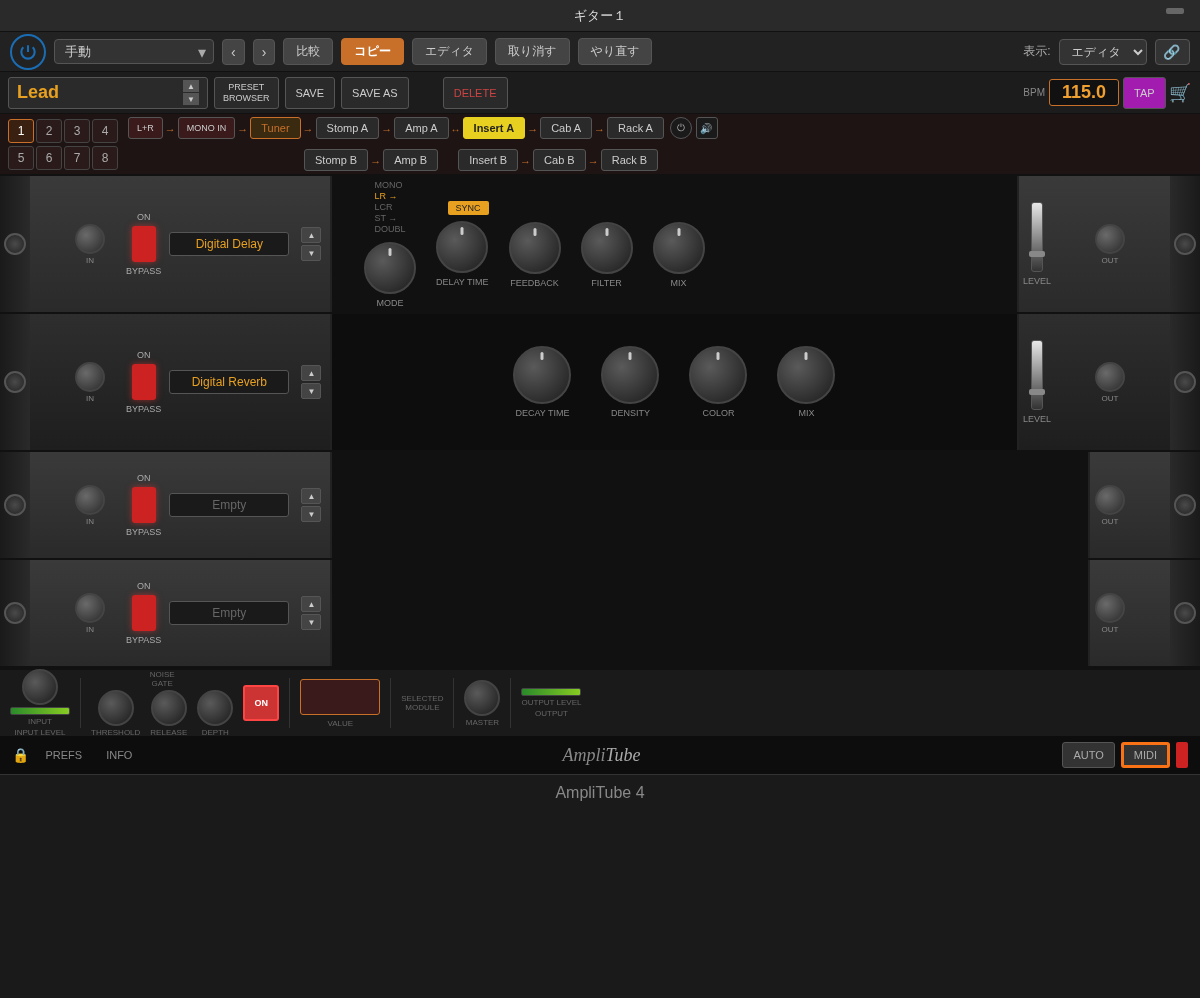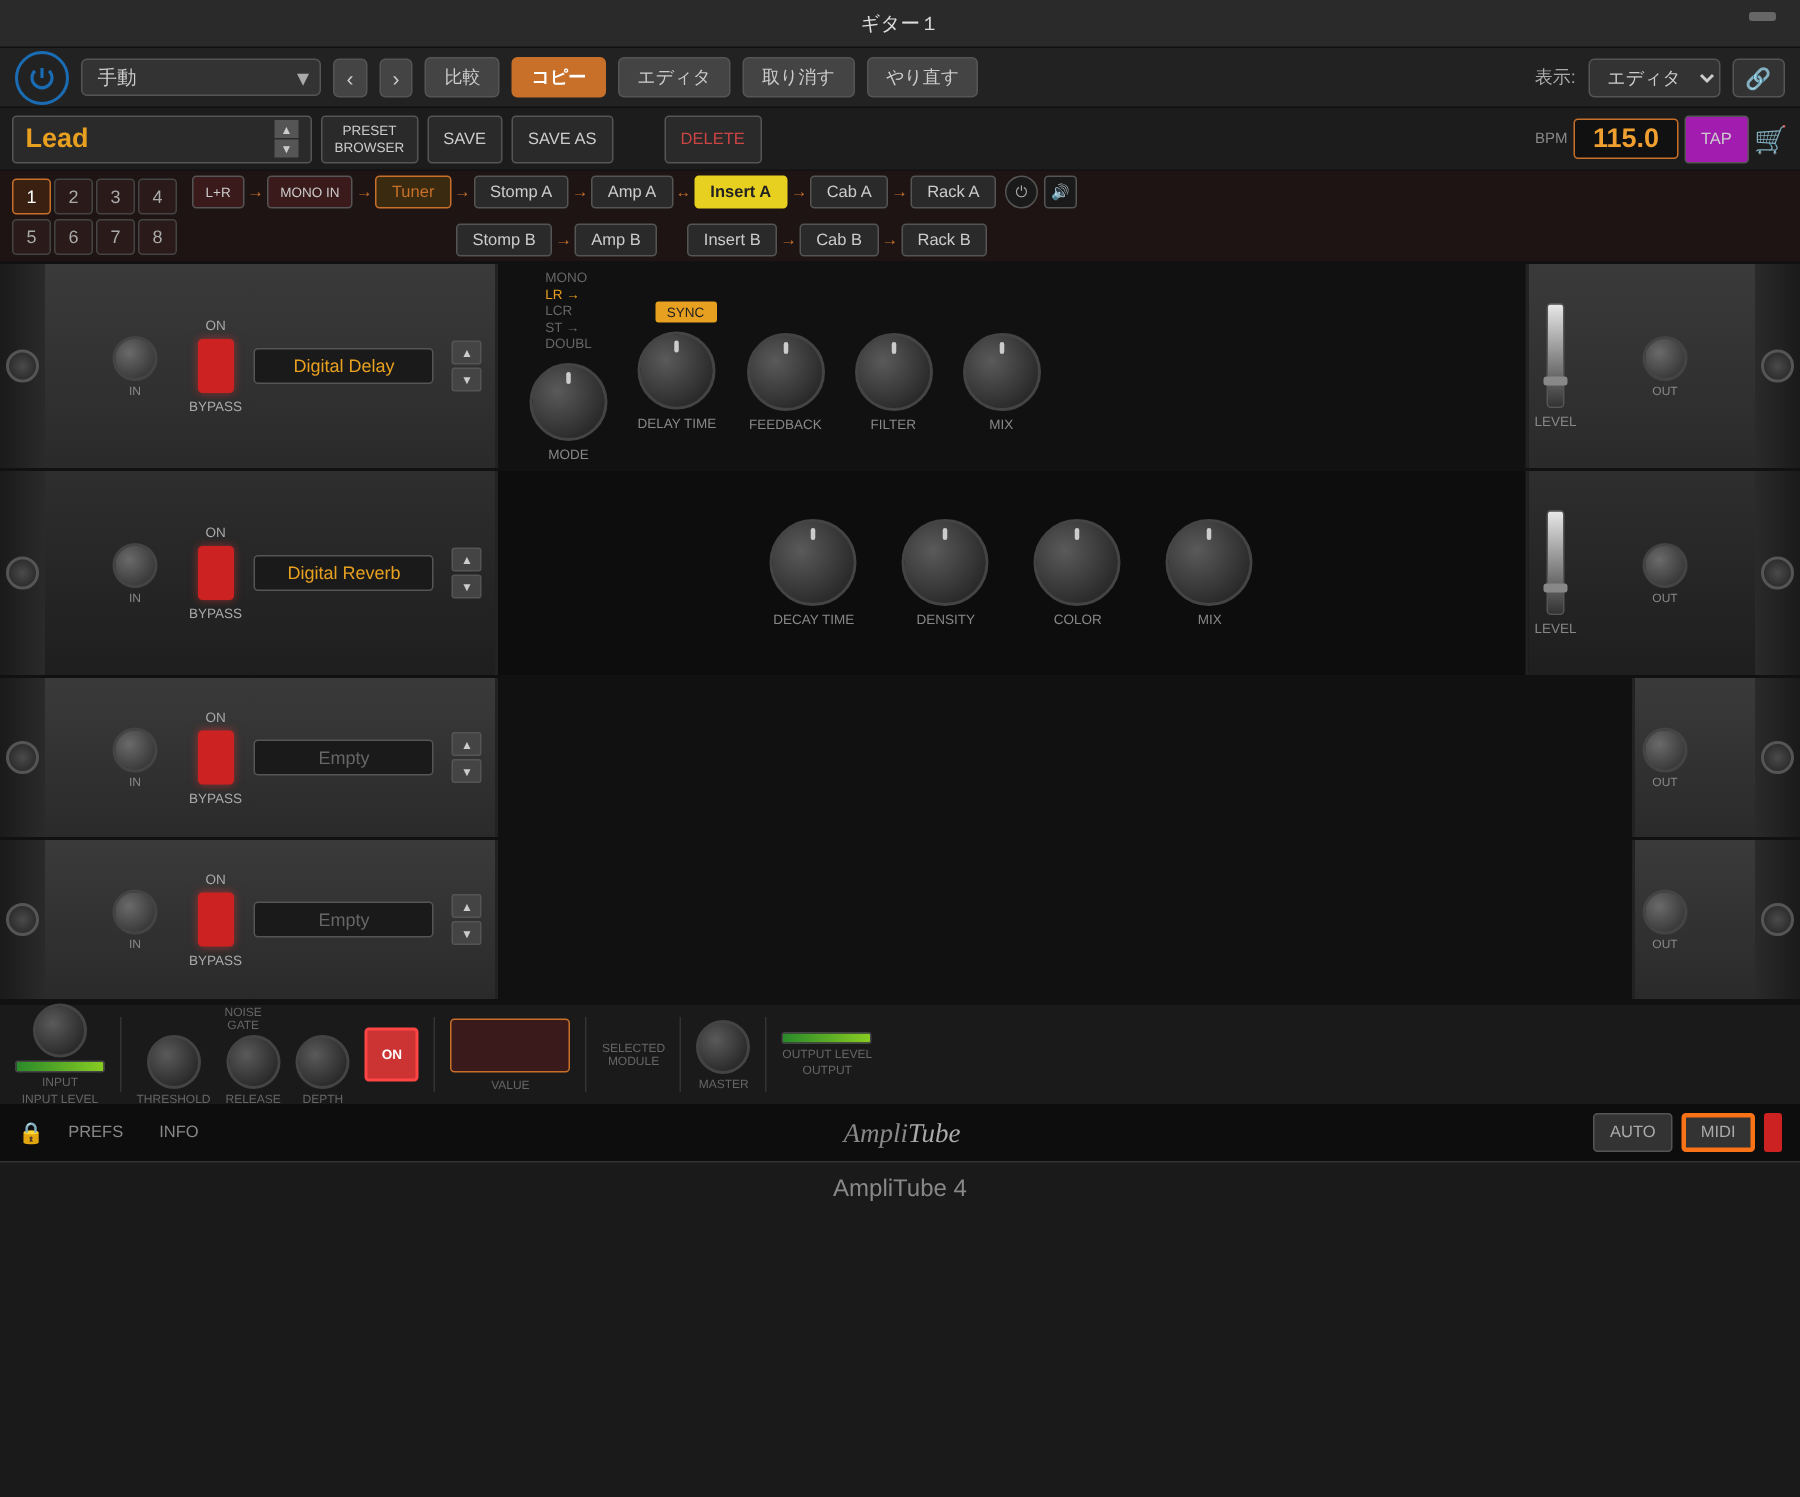--- a/index.html
+++ b/index.html
@@ -581,21 +581,21 @@
       font-size: 16px;
       border-top: 1px solid #333;
     }
 
     
     .delay-panel {
       width: 100%;
       height: 100%;
       display: flex;
       align-items: center;
-      padding: 8px 21px;
+      padding: 8px 32px;
       gap: 20px;
     }
     .sync-btn {
       background: #e8a020;
       border: none;
       color: #222;
       font-size: 9px;
       padding: 2px 6px;
       border-radius: 2px;
       cursor: pointer;

